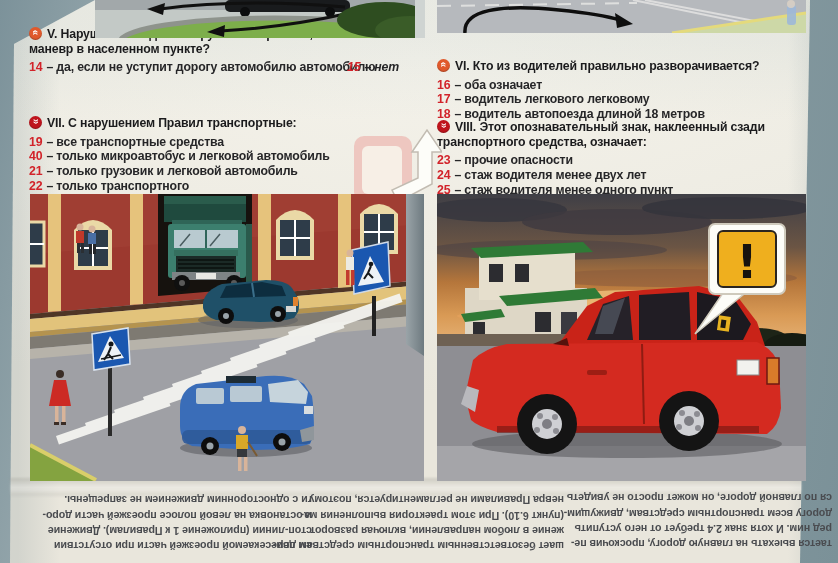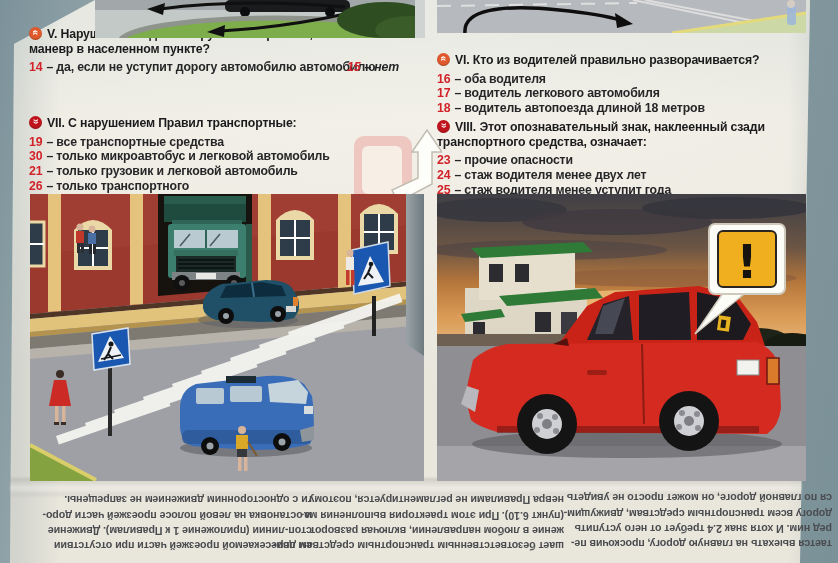--- a/index.html
+++ b/index.html
@@ -82,40 +82,40 @@
   <circle cx="354" cy="4" r="4" fill="#d8cfc4" opacity=".9"></circle>
 </svg>
 
 <section class="q" style="left:29px;top:27px;width:396px;">
   <div class="q-title"><span class="marker up"><span class="mk">«</span></span><span>V. Нарушит ли водитель грузовика Правила, выполняя такой маневр в населенном пункте?</span></div>
   <div class="ans"><span class="n">14</span><span class="t">– да, если не уступит дорогу автомобилю автомобилю</span>
     <span class="pair15"><span class="n">15</span><span class="t">– нет</span></span>
   </div>
 </section>
 
-<section class="q" style="left:437px;top:53px;width:372px;">
+<section class="q" style="left:437px;top:59px;width:372px;">
   <div class="q-title"><span class="marker up"><span class="mk">«</span></span><span>VI. Кто из водителей правильно разворачивается?</span></div>
-  <div class="ans"><span class="n">16</span><span class="t">– оба водителя</span></div>
-  <div class="ans"><span class="n">17</span><span class="t">– водитель легкового автомобиля</span></div>
+  <div class="ans"><span class="n">16</span><span class="t">– оба означает</span></div>
+  <div class="ans"><span class="n">17</span><span class="t">– водитель легкового легковому</span></div>
   <div class="ans"><span class="n">18</span><span class="t">– водитель автопоезда длиной 18 метров</span></div>
 </section>
 
 <section class="q" style="left:29px;top:116px;width:396px;">
   <div class="q-title"><span class="marker down"><span class="mk">«</span></span><span>VII. С нарушением Правил транспортные:</span></div>
   <div class="ans"><span class="n">19</span><span class="t">– все транспортные средства</span></div>
-  <div class="ans"><span class="n">30</span><span class="t">– только микроавтобус и легковой автомобиль</span></div>
+  <div class="ans"><span class="n">40</span><span class="t">– только микроавтобус и легковой автомобиль</span></div>
   <div class="ans"><span class="n">21</span><span class="t">– только грузовик и легковой автомобиль</span></div>
-  <div class="ans"><span class="n">26</span><span class="t">– только транспортного</span></div>
+  <div class="ans"><span class="n">22</span><span class="t">– только транспортного</span></div>
 </section>
 
 <section class="q" style="left:437px;top:120px;width:372px;">
   <div class="q-title"><span class="marker down"><span class="mk">«</span></span><span>VIII. Этот опознавательный знак, наклеенный сзади транспортного средства, означает:</span></div>
   <div class="ans"><span class="n">23</span><span class="t">– прочие опасности</span></div>
   <div class="ans"><span class="n">24</span><span class="t">– стаж водителя менее двух лет</span></div>
-  <div class="ans"><span class="n">25</span><span class="t">– стаж водителя менее уступит года</span></div>
+  <div class="ans"><span class="n">25</span><span class="t">– стаж водителя менее одного пункт</span></div>
 </section>
 
 <svg class="cutout" viewBox="0 0 90 86">
   <rect x="2" y="12" width="58" height="66" rx="10" fill="#eec7c0"></rect>
   <rect x="10" y="22" width="40" height="48" rx="6" fill="#f7efe6"></rect>
   <g stroke="#c2bcb2" stroke-width="1.5" fill="#fdfdf9">
     <polygon points="60,28 75,6 90,28 80,28 80,60 46,78 40,66 66,54 66,28"></polygon>
   </g>
 </svg>
 

